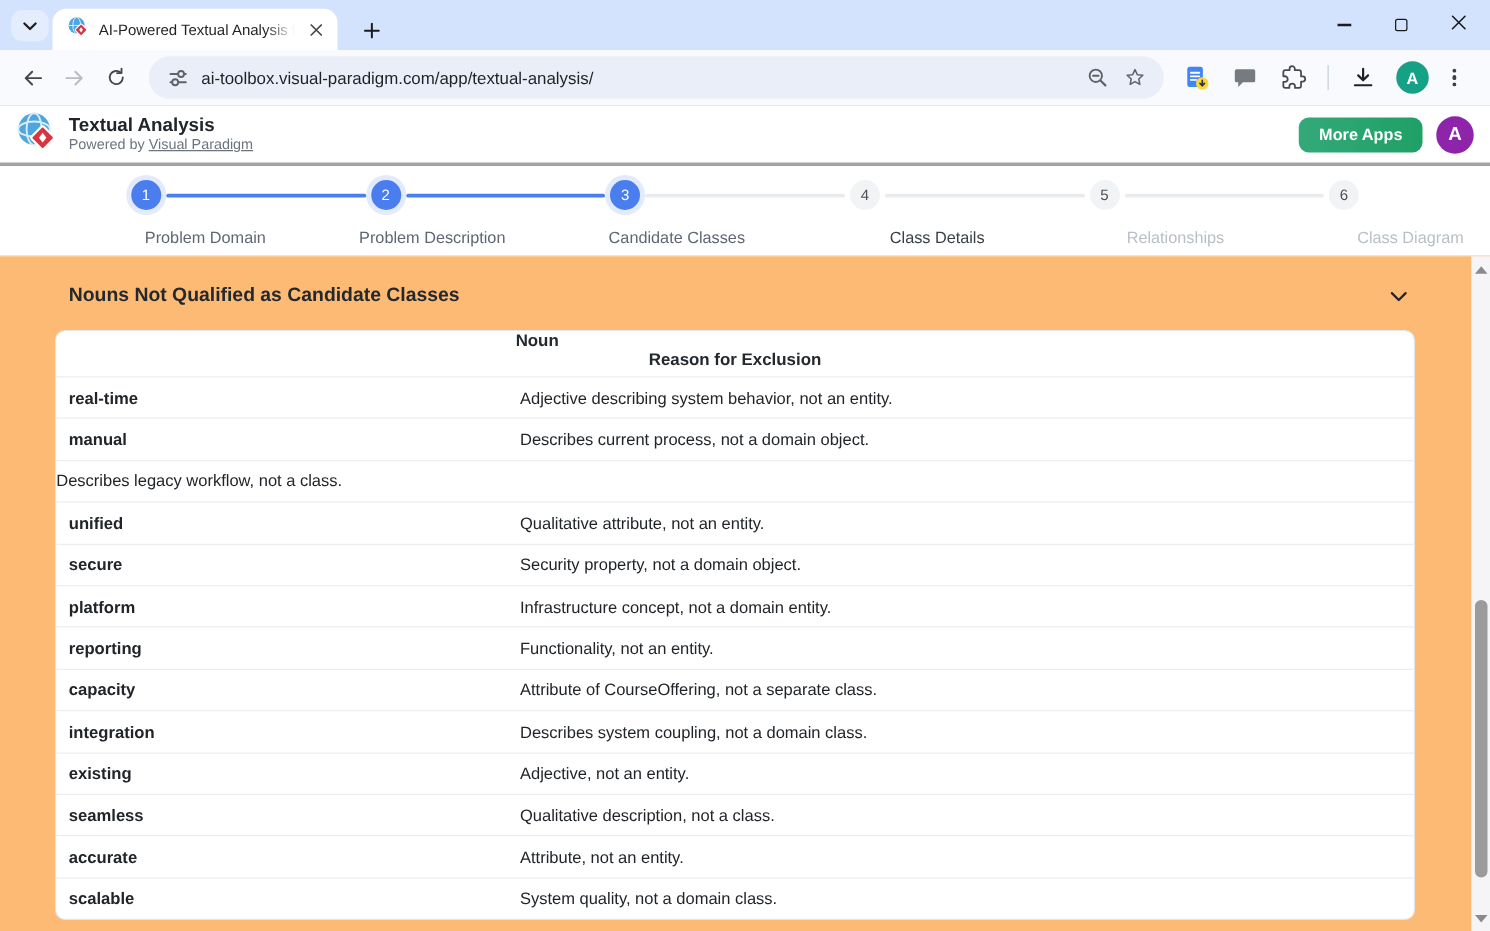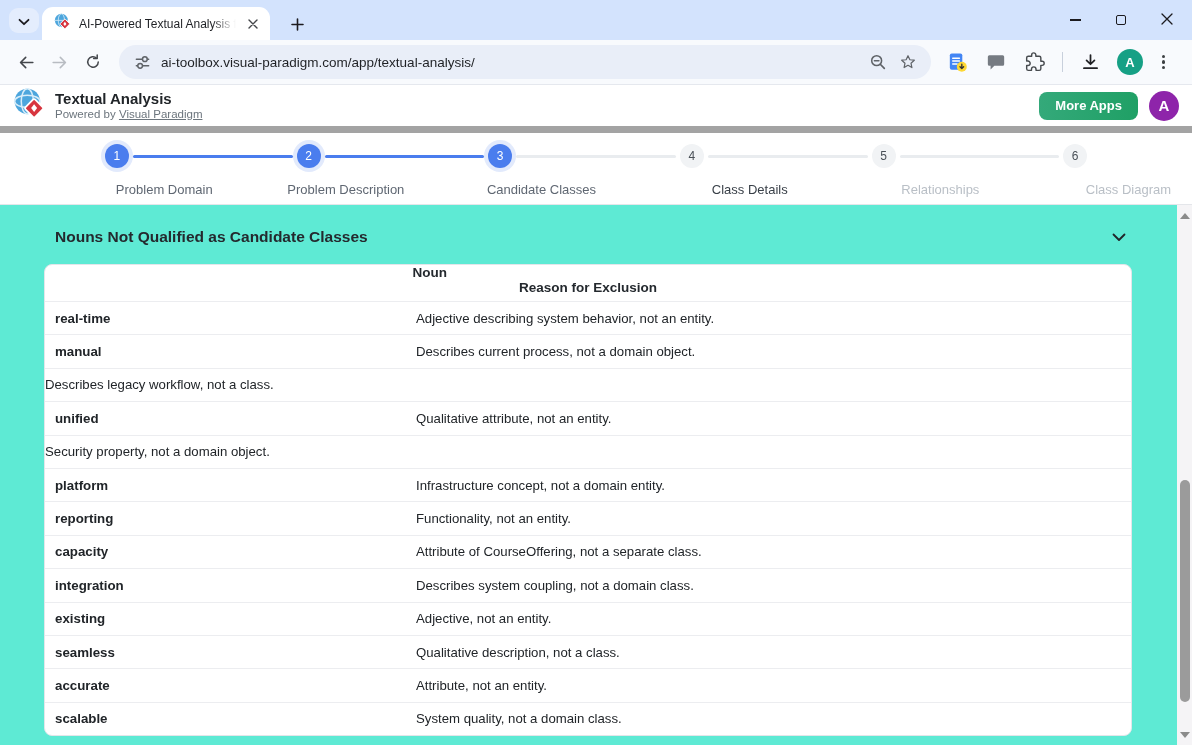--- a/index.html
+++ b/index.html
@@ -63,21 +63,21 @@
     background:var(--profile-teal,#16a085);
     color:#fff; font-size:13px; font-weight:bold;
     display:flex; align-items:center; justify-content:center; cursor:pointer;
   }
   .kebab { display:flex; flex-direction:column; gap:2.6px; align-items:center; cursor:pointer; padding:4px; }
   .kebab span { width:3.2px; height:3.2px; border-radius:50%; background:#3c4043; }
 
   
   .app-header {
     position:absolute; left:0; top:85px; width:1192px; height:48px;
-    background:#fff; border-bottom:7px solid #a3a3a3;
+    background:#fff; border-bottom:3px solid #a3a3a3;
     display:flex; align-items:center; padding:0 13px;
   }
   .app-titles { margin-left:9px; }
   .app-title { font-size:15px; font-weight:bold; color:#212529; line-height:17px; }
   .powered { font-size:11.5px; color:#6c757d; line-height:14px; }
   .powered a { color:#6c757d; text-decoration:underline; cursor:pointer; }
   .hdr-right { margin-left:auto; display:flex; align-items:center; gap:11px; }
   .more-apps-btn {
     height:28px; padding:0 16px; border:none; border-radius:8px;
     background:linear-gradient(90deg,var(--more-apps-green-start,#34a97a),var(--more-apps-green-end,#1fa065));
@@ -114,21 +114,21 @@
     height:2.5px; border-radius:2px; z-index:1;
   }
   .connector.active { background:var(--accent-blue,#4a7dee); }
   .connector.inactive { background:#e9ecef; }
   .step-label { text-align:right; font-size:13px; margin-top:3px; }
   .step-label.muted { color:#5f6772; }
   .step-label.dark  { color:#383f47; }
   .step-label.light { color:#b9bfc6; }
 
   
-  .content { position:absolute; left:0; top:205px; width:1192px; height:540px; background:#5eead4; }
+  .content { position:absolute; left:0; top:205px; width:1192px; height:540px; background:#fdba74; }
   .section-header {
     display:flex; align-items:center; justify-content:space-between;
     padding:22px 63px 0 55px; cursor:pointer;
   }
   .section-title { font-size:15.5px; font-weight:bold; color:#24292e; }
   .collapse-btn { width:20px; height:20px; display:flex; align-items:center; justify-content:center; cursor:pointer; }
 
   .card {
     margin:17px 60px 0 44px; width:1088px;
     border:1px solid #e3e6ea; border-radius:8px; overflow:hidden; background:#fff;
@@ -380,20 +380,21 @@
           <span class="td-reason col-reason">Describes current process, not a domain object.</span>
         </div>
         <div class="trow">
           <span class="td-reason col-reason">Describes legacy workflow, not a class.</span>
         </div>
         <div class="trow">
           <span class="td-noun col-noun">unified</span>
           <span class="td-reason col-reason">Qualitative attribute, not an entity.</span>
         </div>
         <div class="trow">
+          <span class="td-noun col-noun">secure</span>
           <span class="td-reason col-reason">Security property, not a domain object.</span>
         </div>
         <div class="trow">
           <span class="td-noun col-noun">platform</span>
           <span class="td-reason col-reason">Infrastructure concept, not a domain entity.</span>
         </div>
         <div class="trow">
           <span class="td-noun col-noun">reporting</span>
           <span class="td-reason col-reason">Functionality, not an entity.</span>
         </div>

